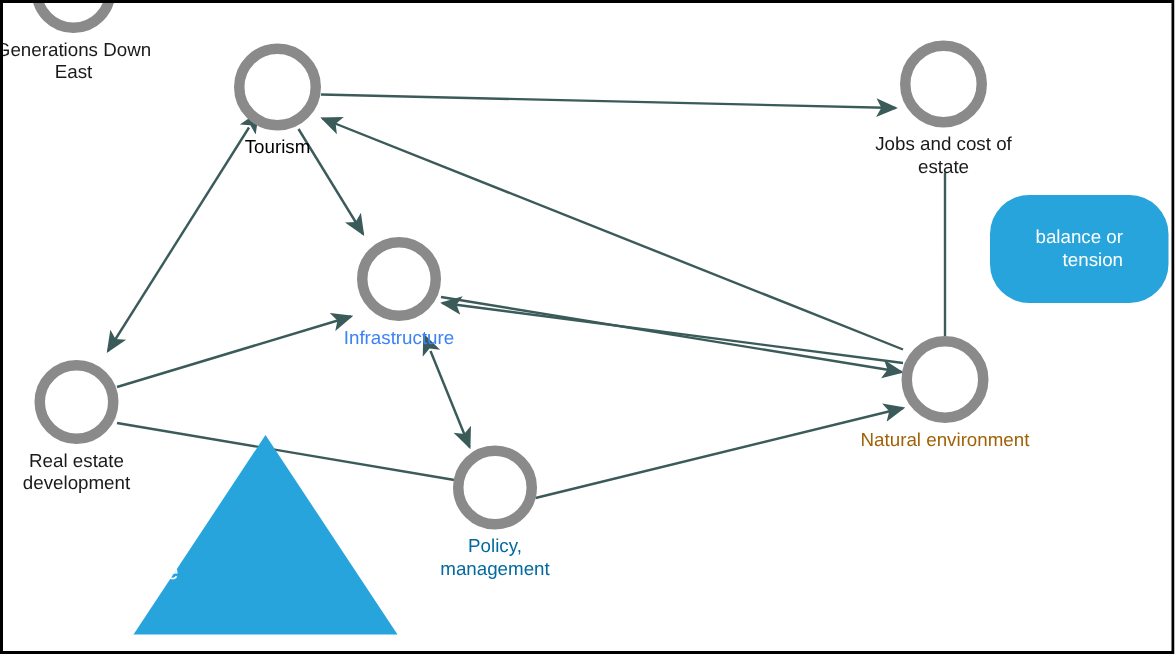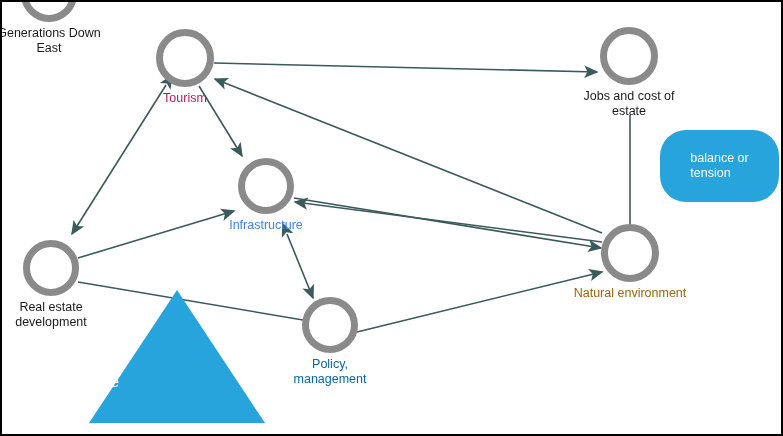--- a/index.html
+++ b/index.html
@@ -74,21 +74,21 @@
     background: #27a4db;
     border-radius: 26px;
     display: flex;
     align-items: center;
     justify-content: center;
   }
   .shape-rounded .rr-label {
     color: #ffffff;
     font-size: 12.5px;
     line-height: 15px;
-    text-align: left;
+    text-align: right;
     white-space: pre-line;
   }
 </style>
 </head>
 <body>
 
 <div id="canvas" style="width: 783px; height: 436px; background: rgb(255, 255, 255); border-color: rgb(0, 0, 0);">
 
   <svg id="edge-layer" viewBox="0 0 783 436" xmlns="http://www.w3.org/2000/svg">
     <defs>
@@ -126,21 +126,21 @@
   </div>
 
   <div class="node" id="node-generations-down-east" style="left: 47px; top: -8px;">
     <div class="ring" style="width: 56px; height: 56px; left: -28px; top: -28px; border-color: rgb(138, 138, 138); background: rgb(255, 255, 255);"></div>
     <div class="node-label" style="width: 170px; left: -85px; top: 32px; color: rgb(26, 26, 26);">Generations Down
 East</div>
   </div>
 
   <div class="node" id="node-tourism" style="left: 183px; top: 56px;">
     <div class="ring" style="width: 58px; height: 58px; left: -29px; top: -29px; border-color: rgb(138, 138, 138); background: rgb(255, 255, 255);"></div>
-    <div class="node-label" style="width: 170px; left: -85px; top: 33px; color: #be185d;">Tourism</div>
+    <div class="node-label" style="width: 170px; left: -85px; top: 33px; color: #000000;">Tourism</div>
   </div>
 
   <div class="node" id="node-jobs-and-cost-of-living" style="left: 627px; top: 54px;">
     <div class="ring" style="width: 58px; height: 58px; left: -29px; top: -29px; border-color: rgb(138, 138, 138); background: rgb(255, 255, 255);"></div>
     <div class="node-label" style="width: 170px; left: -85px; top: 33px; color: rgb(26, 26, 26);">Jobs and cost of
 estate</div>
   </div>
 
   <div class="node" id="node-infrastructure" style="left: 264px; top: 184px;">
     <div class="ring" style="width: 56px; height: 56px; left: -28px; top: -28px; border-color: rgb(138, 138, 138); background: rgb(255, 255, 255);"></div>

